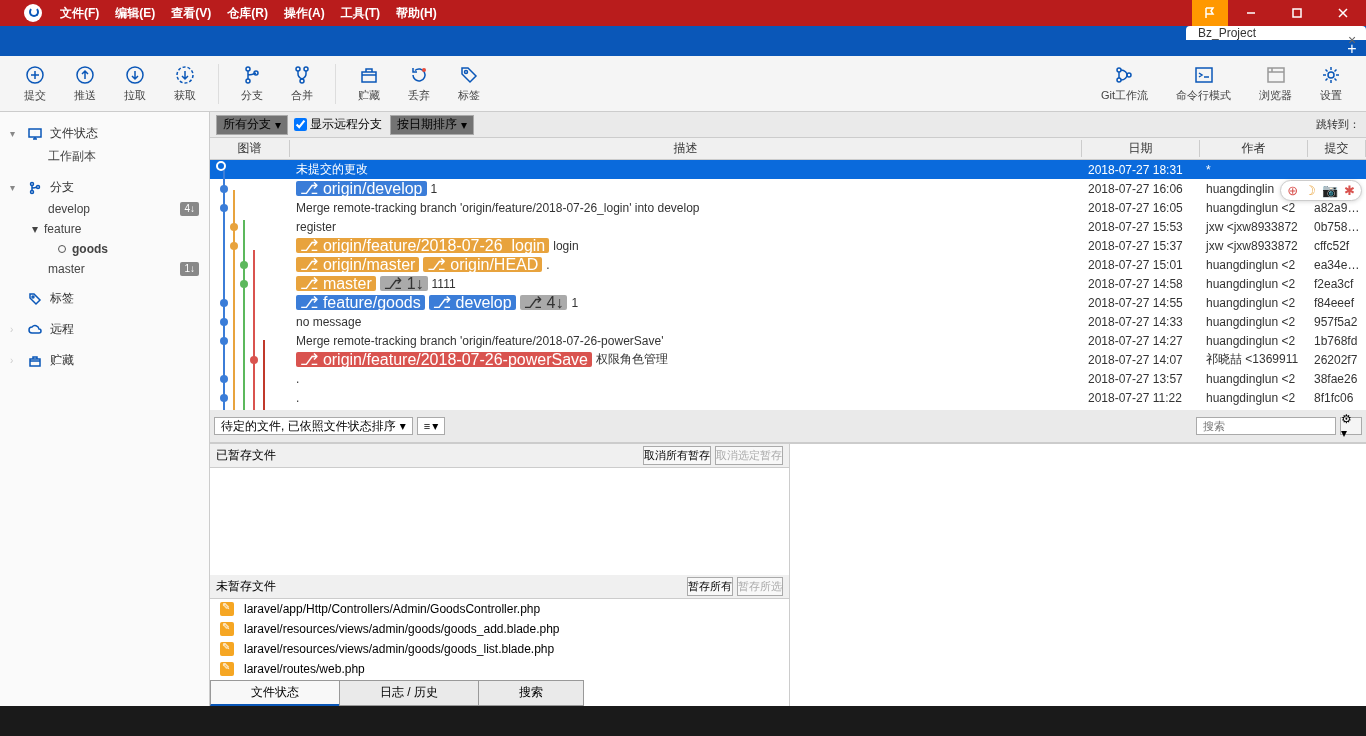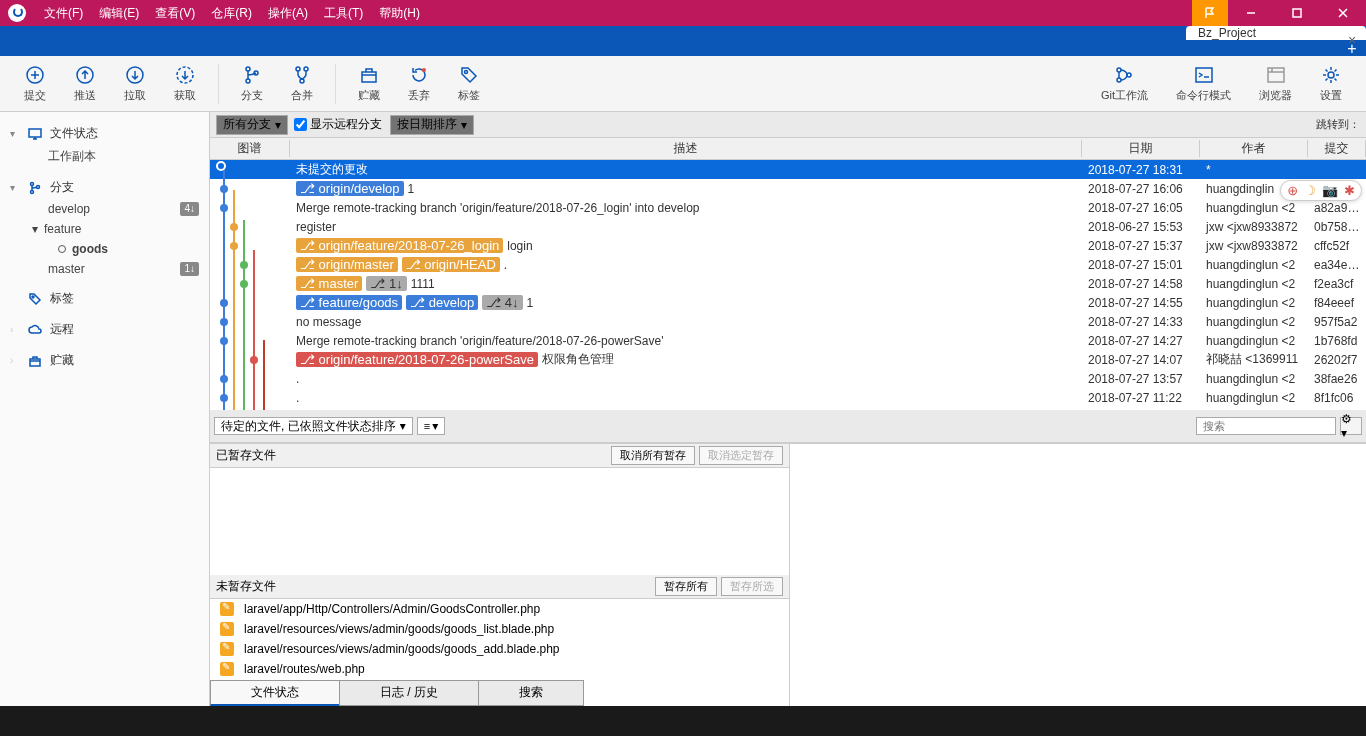--- a/index.html
+++ b/index.html
@@ -1,19 +1,19 @@
 <!DOCTYPE html>
 <html><head>
 <meta charset="utf-8">
 <style>
 * { margin: 0; padding: 0; box-sizing: border-box; font-family: "Microsoft YaHei", "Segoe UI", Arial, sans-serif; font-size: 12px; }
 body { background: #fff; overflow: hidden; width: 1366px; height: 736px; position: relative; }
 
 
-.titlebar { height: 26px; background: #be185d; display: flex; align-items: center; color: #fff; padding-left: 8px; }
+.titlebar { height: 26px; background: #b91c1c; display: flex; align-items: center; color: #fff; padding-left: 24px; font-weight: bold; }
 .titlebar .logo { width: 18px; height: 18px; background: #fff; border-radius: 50%; margin-right: 10px; position: relative; }
 .titlebar .logo::after { content: ""; position: absolute; left: 5px; top: 3px; width: 6px; height: 6px; border: 2px solid #0a57b8; border-radius: 50%; border-top-color: transparent; }
 .titlebar .menu-item { padding: 0 8px; cursor: pointer; font-size: 12px; }
 .titlebar .spacer { flex: 1; }
 .titlebar .flag-btn { width: 36px; height: 26px; background: #ff9800; display: flex; align-items: center; justify-content: center; }
 .titlebar .win-btn { width: 46px; height: 26px; display: flex; align-items: center; justify-content: center; cursor: pointer; }
 
 
 .tabsbar { height: 30px; background: #0a57b8; display: flex; align-items: flex-end; padding-left: 4px; flex-direction: column; }
 .tab { background: #fff; color: #333; height: 28px; padding: 0 28px 0 12px; display: flex; align-items: center; border-radius: 4px 4px 0 0; position: relative; min-width: 180px; }
@@ -62,39 +62,39 @@
 
 .grid-body { flex: 1; overflow-y: auto; background: #fff; position: relative; }
 .row { display: flex; height: 19px; align-items: center; font-size: 12px; color: #333; }
 .row.sel { background: #0a6adc; color: #fff; }
 .row .rcol { padding: 0 6px; overflow: hidden; white-space: nowrap; text-overflow: ellipsis; }
 .row .desc-cell { flex: 1; display: flex; align-items: center; gap: 4px; }
 .row .date-cell { width: 118px; flex-shrink: 0; }
 .row .auth-cell { width: 108px; flex-shrink: 0; }
 .row .hash-cell { width: 58px; flex-shrink: 0; }
 .row .graph-cell { width: 80px; flex-shrink: 0; position: relative; height: 100%; }
-.branch-tag { display: inline-flex; align-items: center; padding: 0 4px; border-radius: 2px; font-size: 13px; color: #fff; height: 15px; line-height: 15px; }
+.branch-tag { display: inline-flex; align-items: center; padding: 0 4px; border-radius: 2px; font-size: 16px; color: #fff; height: 15px; line-height: 15px; }
 .bt-blue { background: #3b7dd8; }
 .bt-orange { background: #e8a33d; }
 .bt-red { background: #d9534f; }
 .bt-grey { background: #aaa; color: #333; }
 .row .dot-o { width: 10px; height: 10px; border: 2px solid #fff; border-radius: 50%; background: transparent; display: inline-block; margin-left: 6px; }
 .graph-svg { position: absolute; left: 0; top: 0; pointer-events: none; }
 
 
 .panel-split { display: flex; height: 300px; border-top: 1px solid #ccc; }
 .panel-left { width: 580px; border-right: 1px solid #ccc; display: flex; flex-direction: column; }
 .panel-right { flex: 1; display: flex; flex-direction: column; }
 .filter-bar { height: 24px; background: #eaeaea; border-bottom: 1px solid #ccc; display: flex; align-items: center; padding: 16px 4px; }
 .filter-bar .ctrl { border: 1px solid #aaa; background: #fff; padding: 1px 6px; margin-right: 4px; display: flex; align-items: center; font-size: 11px; height: 18px; }
 .search-box { margin-left: auto; border: 1px solid #aaa; background: #fff; padding: 1px 6px; height: 18px; width: 140px; display: flex; align-items: center; }
 .search-box input { border: none; outline: none; flex: 1; font-size: 11px; background: transparent; }
 .gear-btn { border: 1px solid #aaa; background: #f5f5f5; width: 22px; height: 18px; margin-left: 4px; display: flex; align-items: center; justify-content: center; }
 .section-head { height: 24px; background: #f0f0f0; border-bottom: 1px solid #ccc; display: flex; align-items: center; padding: 0 6px; font-size: 12px; }
-.section-head .btn { border: 1px solid #aaa; background: #f8f8f8; padding: 1px 8px; margin-left: 4px; font-size: 11px; cursor: pointer; }
+.section-head .btn { border: 1px solid #aaa; background: #f8f8f8; padding: 1px 0; margin-left: 4px; font-size: 11px; cursor: pointer; }
 .section-head .btn.disabled { color: #aaa; }
 .section-head .sp { flex: 1; }
 .file-list { flex: 1; overflow-y: auto; background: #fff; }
 .file-row { display: flex; align-items: flex-start; padding: 3px 10px; font-size: 12px; }
 .file-row .f-icon { width: 14px; height: 14px; background: #f5a623; border-radius: 2px; margin-right: 10px; position: relative; }
 .file-row .f-icon::after { content: "✎"; color: #fff; font-size: 10px; position: absolute; left: 2px; top: -1px; }
 
 
 .bottom-tabs { position: absolute; bottom: 30px; left: 210px; height: 26px; display: flex; }
 .bottom-tabs .btab { border: 1px solid #999; background: #eaeaea; padding: 3px 40px; font-size: 12px; cursor: pointer; margin-right: -1px; }
@@ -431,21 +431,21 @@
           </div>
           <div class="rcol date-cell">2018-07-27 16:05</div>
           <div class="rcol auth-cell">huangdinglun &lt;2</div>
           <div class="rcol hash-cell">a82a913</div>
         </div>
         <div class="row">
           <div class="graph-cell"></div>
           <div class="rcol desc-cell">
             <span>register</span>
           </div>
-          <div class="rcol date-cell">2018-06-27 15:53</div>
+          <div class="rcol date-cell">2018-07-27 15:53</div>
           <div class="rcol auth-cell">jxw &lt;jxw8933872</div>
           <div class="rcol hash-cell">0b758d9</div>
         </div>
         <div class="row">
           <div class="graph-cell"></div>
           <div class="rcol desc-cell">
             <span class="branch-tag bt-orange">⎇ origin/feature/2018-07-26_login</span>
             <span> login</span>
           </div>
           <div class="rcol date-cell">2018-07-27 15:37</div>
@@ -562,25 +562,25 @@
           <span class="btn">暂存所有</span>
           <span class="btn disabled">暂存所选</span>
         </div>
         <div class="file-list" id="unstaged-list" style="flex:1">
             <div class="file-row">
               <span class="f-icon"></span>
               <span>laravel/app/Http/Controllers/Admin/GoodsController.php</span>
             </div>
             <div class="file-row">
               <span class="f-icon"></span>
-              <span>laravel/resources/views/admin/goods/goods_list.blade.php</span>
+              <span>laravel/resources/views/admin/goods/goods_add.blade.php</span>
             </div>
             <div class="file-row">
               <span class="f-icon"></span>
-              <span>laravel/resources/views/admin/goods/goods_add.blade.php</span>
+              <span>laravel/resources/views/admin/goods/goods_list.blade.php</span>
             </div>
             <div class="file-row">
               <span class="f-icon"></span>
               <span>laravel/routes/web.php</span>
             </div>
           </div>
       </div>
       <div class="panel-right"></div>
     </div>
   </div>

